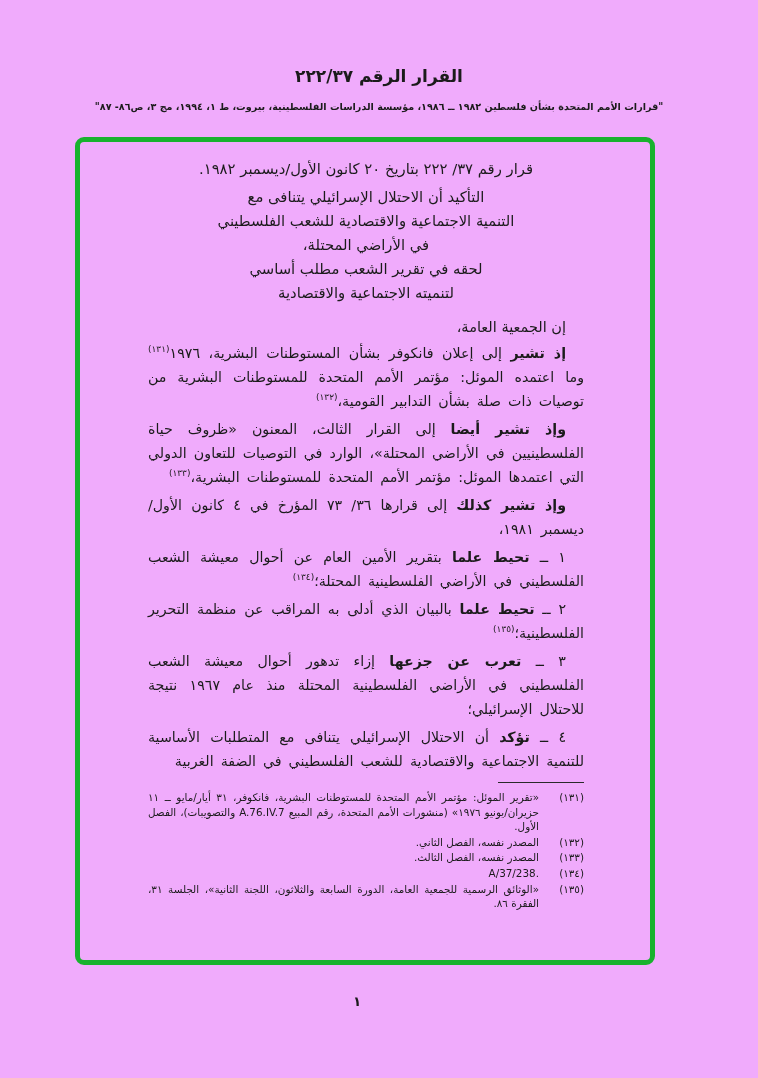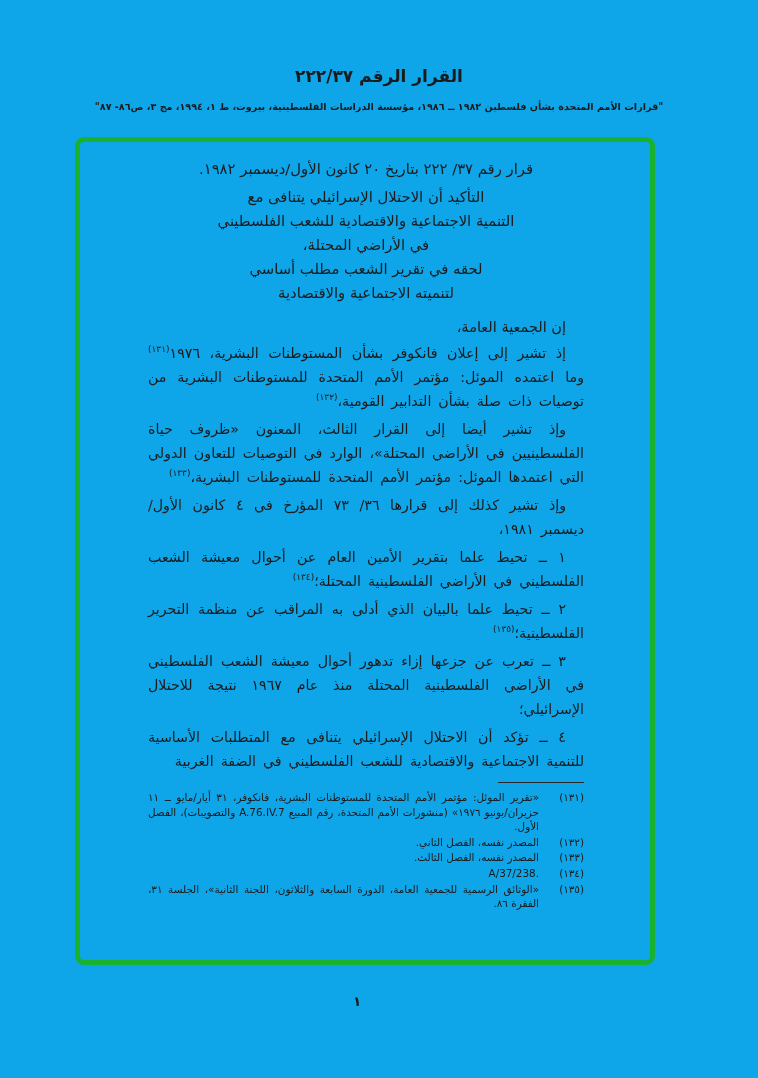--- a/index.html
+++ b/index.html
@@ -1,29 +1,29 @@
 <!DOCTYPE html>
 <html lang="ar"><head>
 <meta charset="utf-8">
 <style>
   html,body{margin:0;padding:0;background:#ffffff;}
-  .page{position:relative;width:758px;height:1078px;background:#0ea5e9;overflow:hidden;
+  .page{position:relative;width:758px;height:1078px;background:#f0abfc;overflow:hidden;
         font-family:"DejaVu Sans",sans-serif;color:#1b1b1b;direction:rtl;}
   .doc-title{position:absolute;top:66px;left:0;width:758px;text-align:center;
              font-size:17px;font-weight:700;letter-spacing:.2px;}
   .doc-citation{position:absolute;top:101px;left:0;width:758px;text-align:center;
                 font-size:9.6px;font-weight:700;}
   .green-box{position:absolute;top:137px;left:75px;width:580px;height:828px;box-sizing:border-box;
              border:5px solid #18b22e;border-radius:9px;padding:18px 66px 10px 68px;overflow:hidden;}
   .res-heading{text-align:center;font-size:14.8px;margin:0 0 8px 0;white-space:nowrap;}
   .res-titleblock{text-align:center;font-size:14.8px;line-height:24px;margin:0 0 14px 0;}
   .intro{font-weight:400;font-size:14.5px;margin:0 0 6px 0;text-indent:18px;}
   .para{margin:0 0 4px 0;font-size:14.2px;line-height:24px;text-align:justify;
         text-indent:18px;word-spacing:2.5px;}
-  .para .lead{font-weight:400;}
+  .para .lead{font-weight:700;}
   sup{font-size:9px;line-height:0;vertical-align:super;}
   .fn-sep{width:86px;height:0;border-top:1.2px solid #2a2a2a;margin:9px 0 7px auto;}
   .footnotes{font-size:10.4px;line-height:14.6px;}
   .fn{display:flex;gap:7px;margin:0 0 1px 0;}
   .fn-num{flex:0 0 38px;text-align:right;}
   .fn-text{flex:1;text-align:justify;}
   .page-num{position:absolute;top:993px;left:0;width:714px;text-align:center;
             font-size:13.5px;font-weight:700;}
 </style>
 </head>

